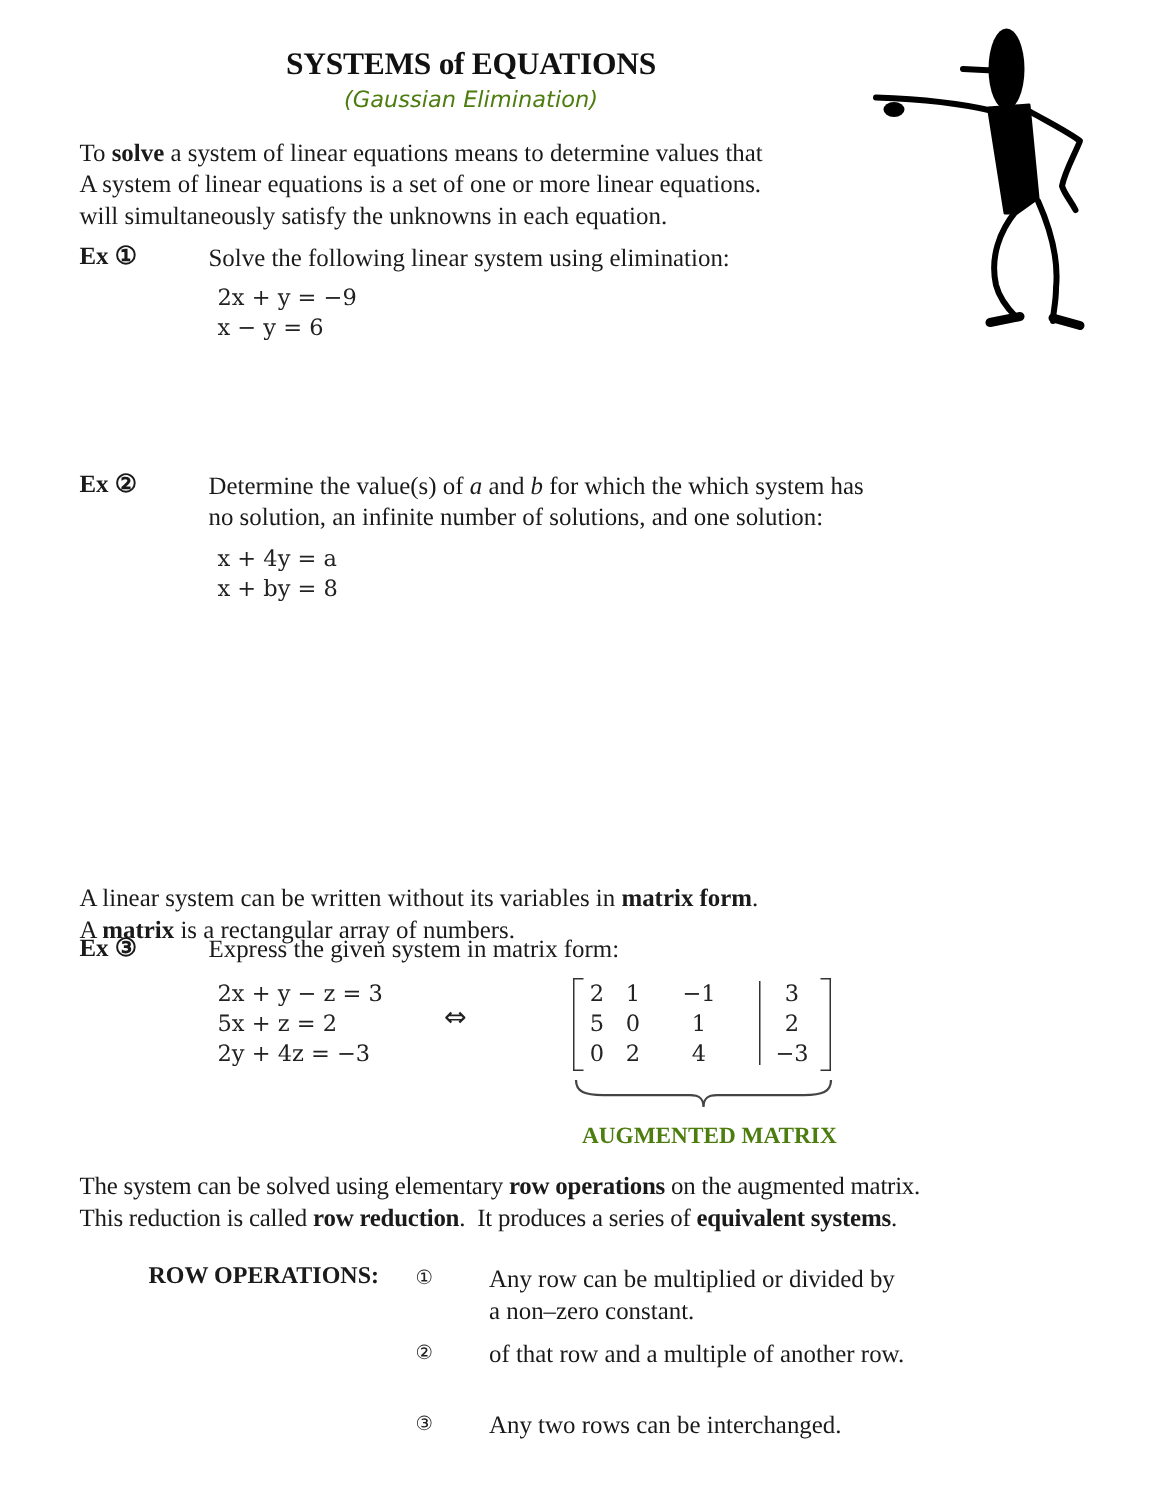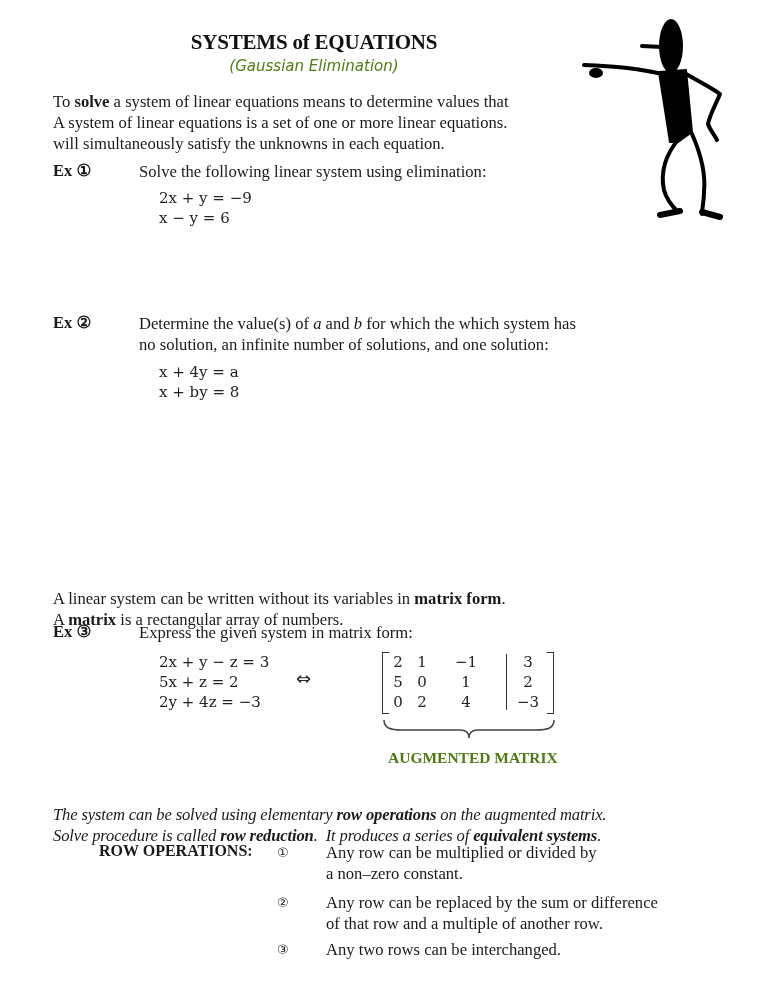--- a/index.html
+++ b/index.html
@@ -7,21 +7,21 @@
          font-family: "DejaVu Serif", "Liberation Serif", serif; color: #1a1a1a; }
   .abs { position: absolute; }
   .title { left: 0; width: 628px; top: 30px; text-align: center;
            font-family: "Liberation Serif", serif; font-weight: bold; font-size: 21px; letter-spacing: -0.2px; color:#111; }
   .subtitle { left: 0; width: 628px; top: 57px; text-align: center;
               font-family: "DejaVu Sans", sans-serif; font-style: italic; font-size: 15px; color:#4d7c0f; }
   .para { left: 53px; font-family: "Liberation Serif", serif; font-size: 16.6px; line-height: 21px; color:#1a1a1a; }
   .para b { font-weight: bold; }
   .ex-label { left: 53px; font-family: "Liberation Serif", serif; font-weight: bold; font-size: 16.6px; }
   .ex-text { left: 139px; font-family: "Liberation Serif", serif; font-size: 16.6px; line-height: 21px; }
-  .eq { left: 159px; font-family: "DejaVu Serif", serif; font-size: 15px; line-height: 20px; color:#222; }
+  .eq { left: 145px; font-family: "DejaVu Serif", serif; font-size: 15px; line-height: 20px; color:#222; }
   .matrix { left: 382px; top: 652px; width: 172px; height: 62px; }
   .bracket-l, .bracket-r { position: absolute; top: 0; width: 6px; height: 60px; border: 1.6px solid #333; }
   .bracket-l { left: 0; border-right: none; }
   .bracket-r { right: 0; border-left: none; }
   .vbar { position: absolute; left: 124px; top: 2px; width: 0; height: 56px; border-left: 1.6px solid #333; }
   .cell { position: absolute; width: 24px; text-align: center; font-family: "DejaVu Serif", serif; font-size: 15px; line-height: 20px; color:#222; }
   .iff { left: 296px; top: 668px; font-family: "DejaVu Sans", sans-serif; font-size: 18px; color:#222; }
   .aug-label { left: 388px; top: 749px; font-family: "Liberation Serif", serif; font-weight: bold; font-size: 15.5px; color:#4d7c0f; }
   .ops-label { left: 99px; top: 842px; font-family: "Liberation Serif", serif; font-weight: bold; font-size: 16px; }
   .ops-num { left: 277px; font-family: "DejaVu Sans", sans-serif; font-size: 13px; color:#222; }
@@ -101,35 +101,34 @@
   <div class="cell" style="left:28px; top:40px;">2</div>
   <div class="cell" style="left:64px; top:40px; width:40px;">4</div>
   <div class="cell" style="left:128px; top:40px; width:36px;">−3</div>
 </div>
 
 <svg class="abs" style="left:382px; top:718px;" width="174" height="22" viewBox="0 0 174 22">
   <path d="M2 2 C2 10 8 12 20 12 L78 12 C84 12 87 14 87 20 C87 14 90 12 96 12 L154 12 C166 12 172 10 172 2" fill="none" stroke="#444" stroke-width="1.5"></path>
 </svg>
 <div class="abs aug-label">AUGMENTED MATRIX</div>
 
-<div class="abs para" style="top:804px; letter-spacing:-0.15px;font-style:italic;">
+<div class="abs para" style="top:780px; letter-spacing:-0.15px;">
   <div><span>The system can be solved using elementary </span><b>row operations</b><span> on the augmented matrix.</span></div>
-  <div><span>Solve procedure is called </span><b>row reduction</b><span style="white-space:pre;">.  It produces a series of </span><b>equivalent systems</b><span>.</span></div>
+  <div><span>This reduction is called </span><b>row reduction</b><span style="white-space:pre;">.  It produces a series of </span><b>equivalent systems</b><span>.</span></div>
 </div>
 
 <div class="abs ops-label">ROW OPERATIONS:</div>
 
 <div class="abs ops-num" style="top:845px;">①</div>
 <div class="abs ops-text" style="top:842px;">
   <div>Any row can be multiplied or divided by</div>
   <div>a non–zero constant.</div>
 </div>
 
 <div class="abs ops-num" style="top:895px;">②</div>
 <div class="abs ops-text" style="top:892px;">
-  <div>Any row can be replaced by the sum or difference</div>
   <div>of that row and a multiple of another row.</div>
 </div>
 
 <div class="abs ops-num" style="top:942px;">③</div>
 <div class="abs ops-text" style="top:939px;">
   <div>Any two rows can be interchanged.</div>
 </div>
 
 </body></html>

